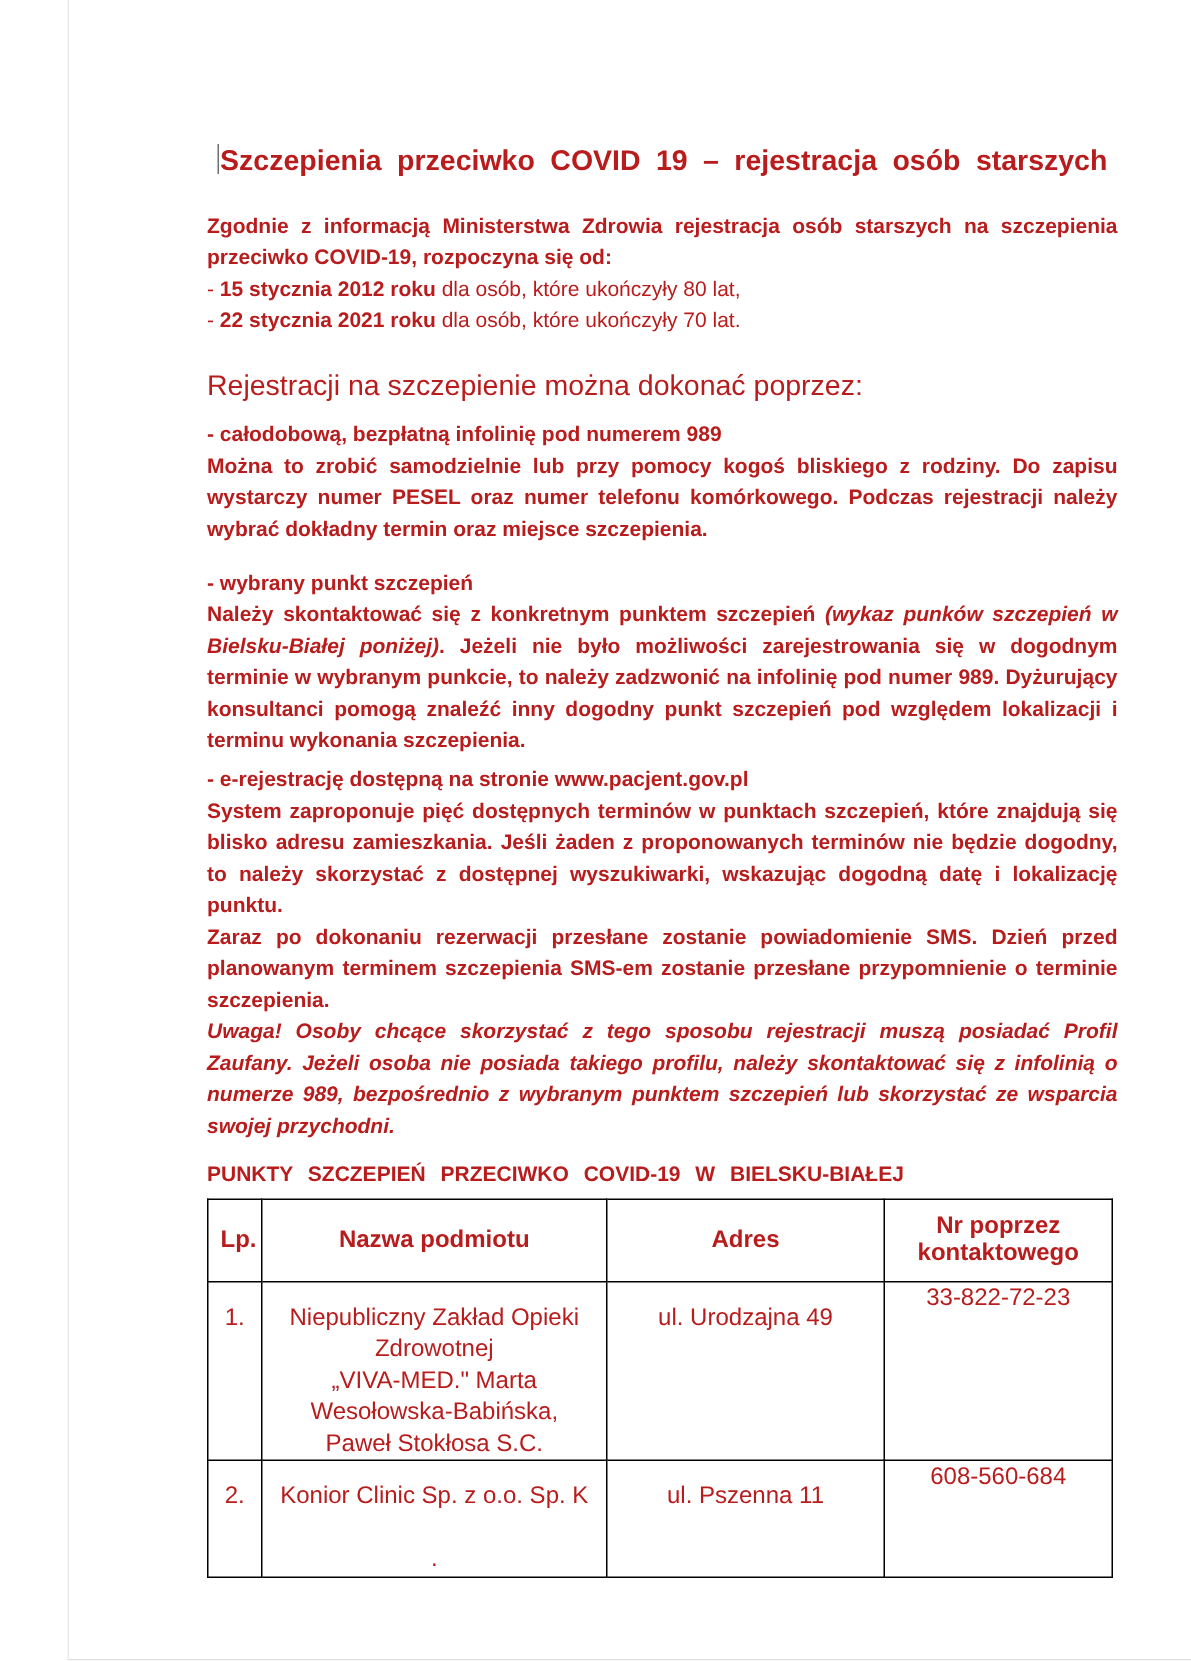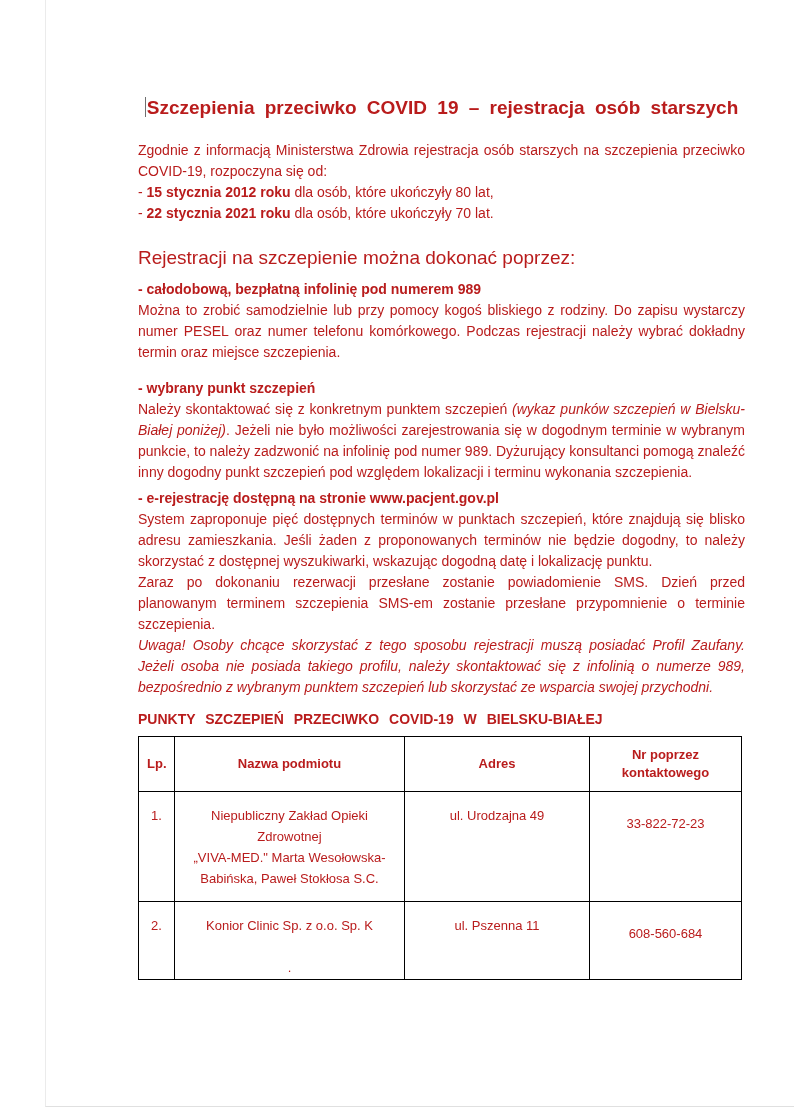--- a/index.html
+++ b/index.html
@@ -34,21 +34,21 @@
     white-space: nowrap;
   }
   .caret {
     display: inline-block;
     width: 1px; height: 20px;
     background: #6f6f6f;
     vertical-align: -3px;
     margin-right: 1px;
   }
   .body-text { font-size: 14px; line-height: 21px; }
-  .just { text-align: justify; }
+  .just { text-align: justify; font-weight: bold; }
   .p-intro { margin-top: 19px; }
   .centered-line { margin-top: 10px; text-align: center; }
   .h-register {
     margin-top: 20px;
     font-size: 19px;
     line-height: 27px;
     font-weight: normal;
   }
   .blockA { margin-top: 8px; }
   .blockB { margin-top: 15px; }
@@ -61,40 +61,40 @@
     line-height: 21px;
     font-weight: bold;
     text-align: left;
     word-spacing: 6px;
   }
   table.points {
     margin-top: 6px;
     border-collapse: collapse;
     table-layout: fixed;
     width: 603px;
-    font-size: 13px;
+    font-size: 16px;
   }
   table.points th, table.points td {
     border: 1px solid #000000;
     padding: 0 8px;
     text-align: center;
     box-sizing: border-box;
   }
   table.points th {
     height: 55px;
     vertical-align: middle;
     font-weight: bold;
     line-height: 18px;
   }
   table.points td {
     vertical-align: top;
     padding-top: 13px;
     line-height: 21px;
   }
-  table.points td.phone { padding-top: 21px; }
+  table.points td.phone { padding-top: 0; }
   tr.row1 { height: 110px; }
   tr.row2 { height: 78px; }
   .dot-line { margin-top: 21px; }
 </style>
 </head>
 <body>
 
 <div class="page">
   <div class="edge-right"></div>
 

